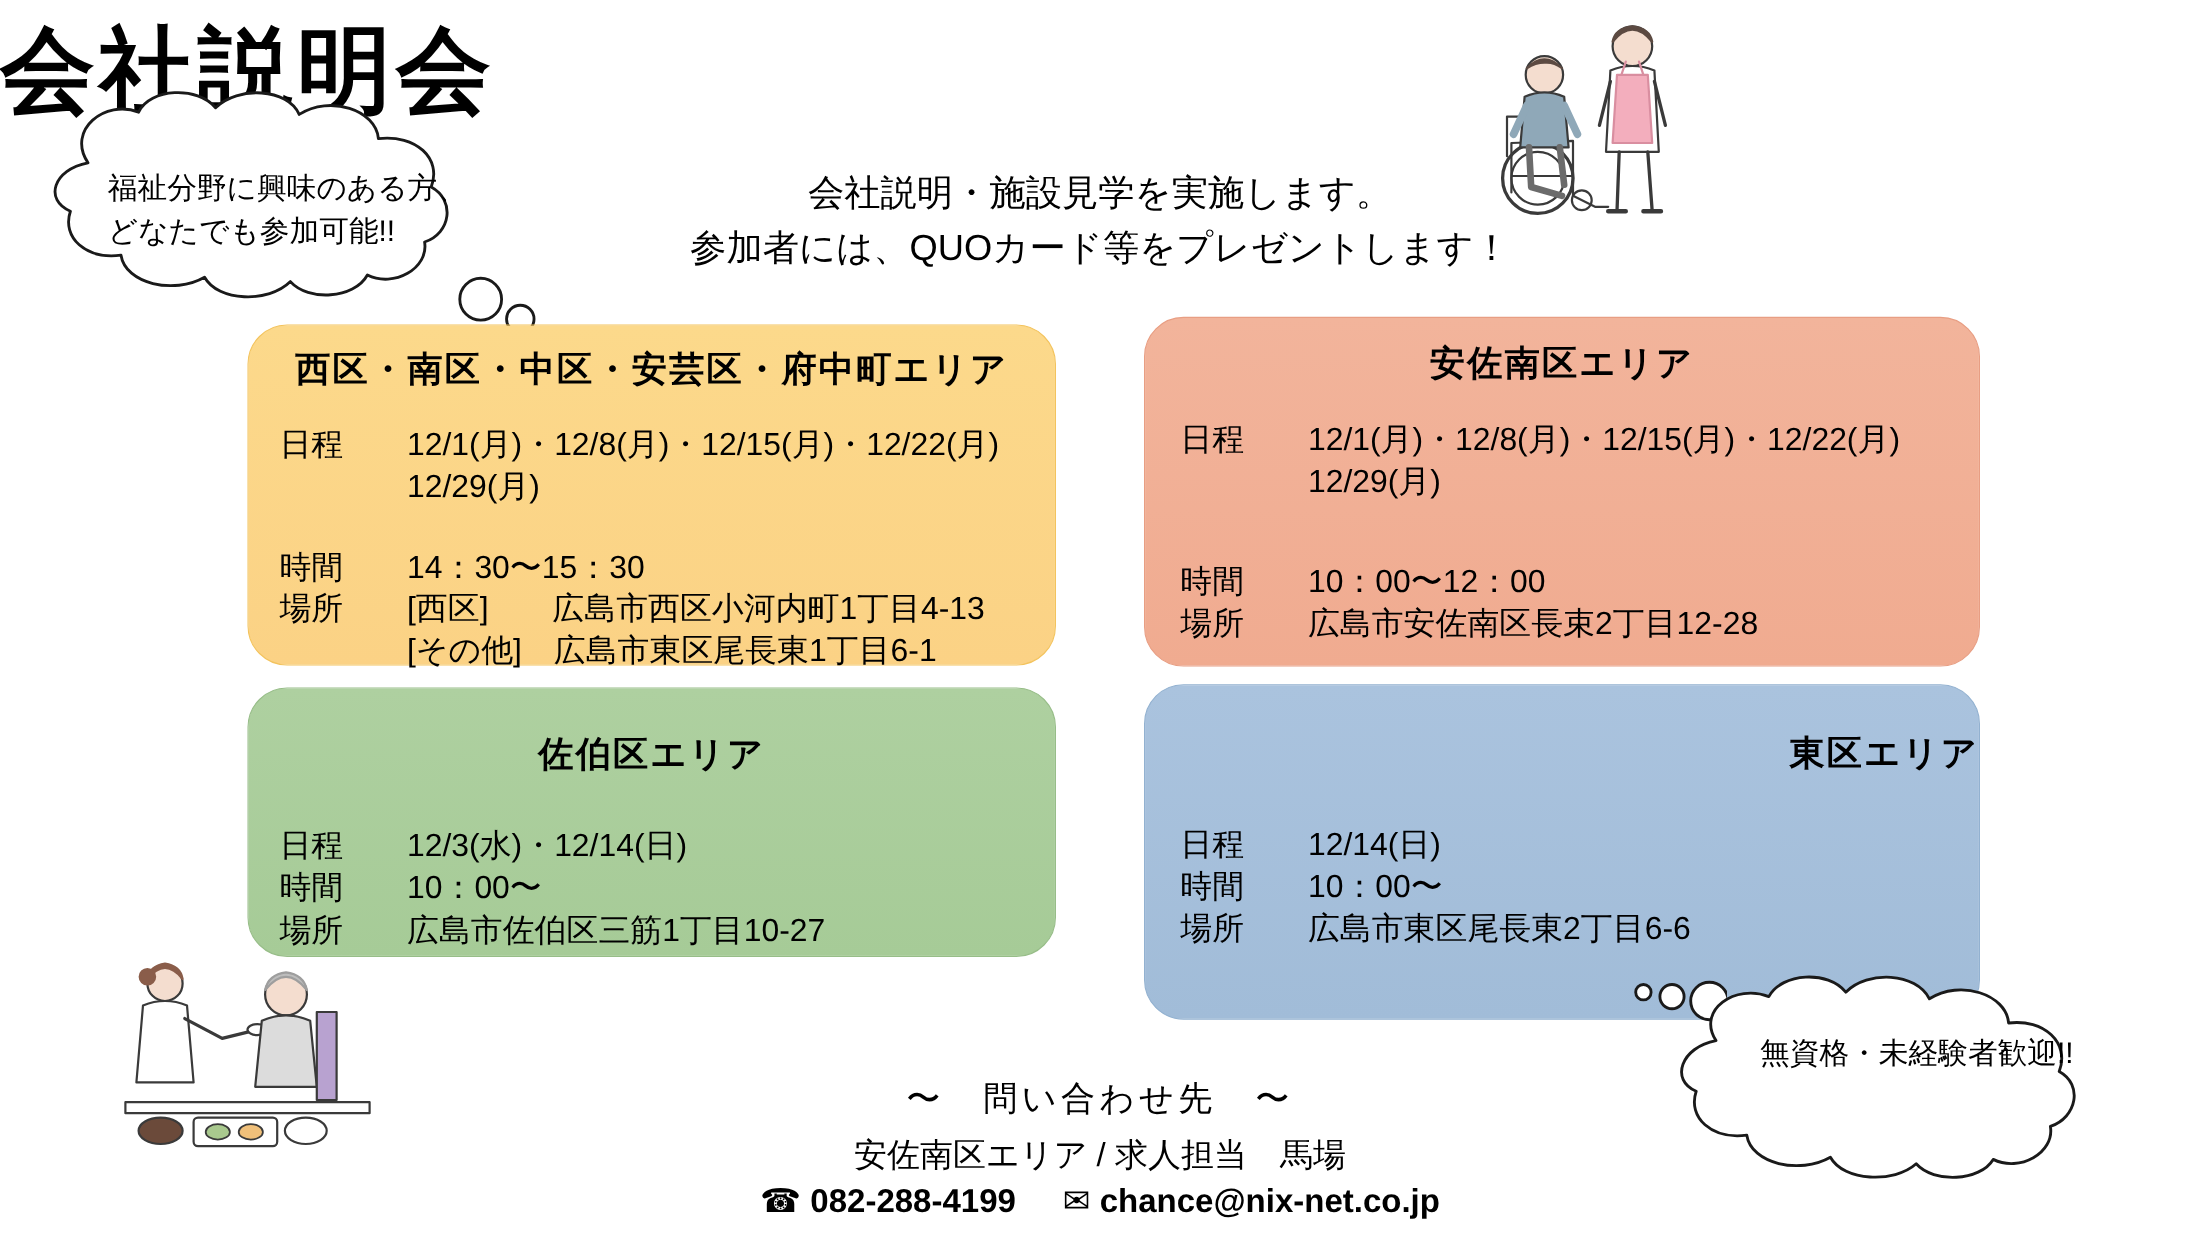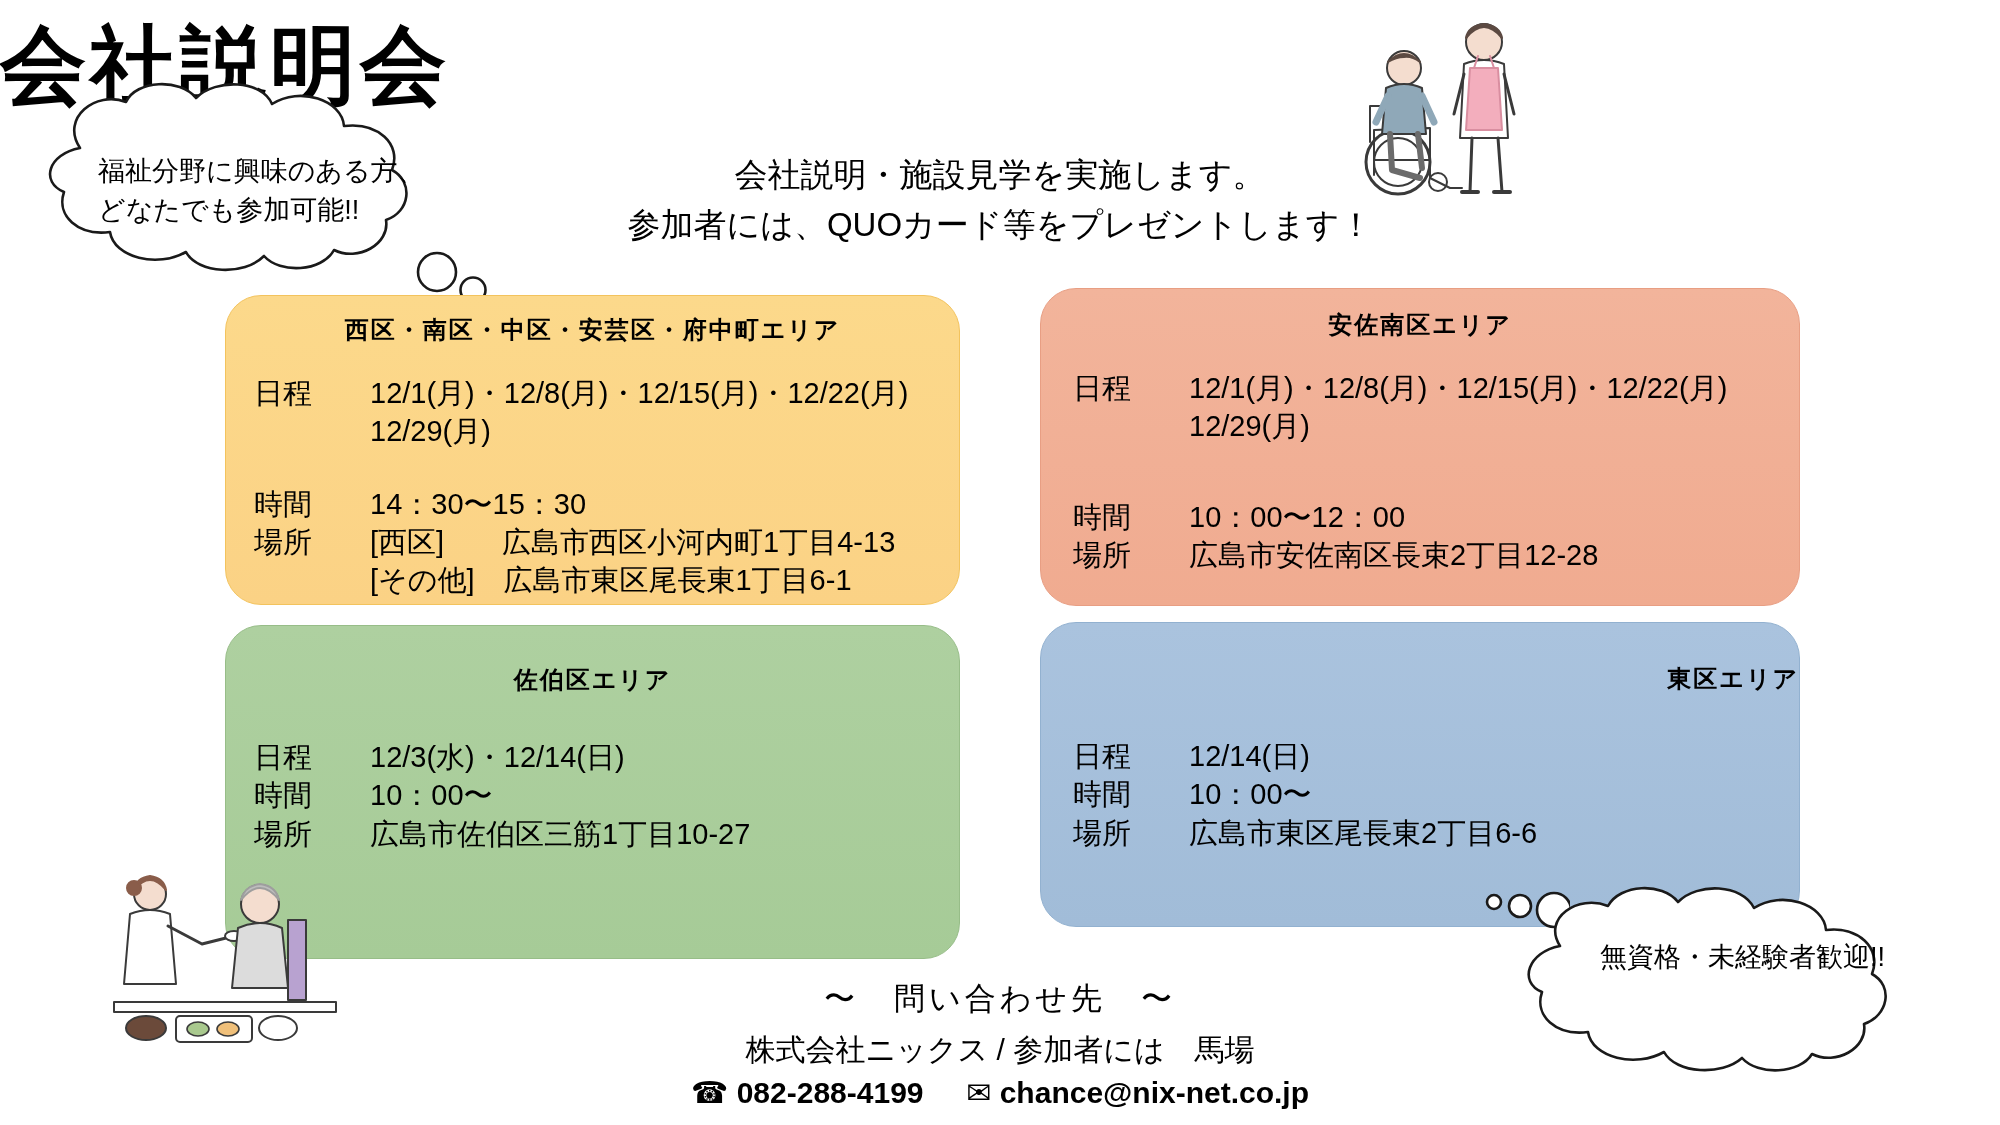--- a/index.html
+++ b/index.html
@@ -55,21 +55,21 @@
   #bubble-right-text { left: 1600px; top: 938px; }
 
   
   .card {
     position: absolute;
     border-radius: 36px;
     box-sizing: border-box;
   }
   .card-title {
     text-align: center;
-    font-size: 24px;
+    font-size: 32px;
     font-weight: bold;
     letter-spacing: 2px;
   }
   .card-body {
     font-size: 29px;
     line-height: 1.32;
   }
   .row { display: flex; gap: 24px; }
   .row .lbl { width: 92px; flex: 0 0 92px; }
   .row .val { flex: 1 1 auto; white-space: pre; }
@@ -87,21 +87,21 @@
 
   #card-asaminami {
     left: 1040px; top: 288px; width: 760px; height: 318px;
     background: linear-gradient(180deg, #f2b49b 0%, #f0ab90 100%);
     border: 1px solid #e89e83;
   }
   #card-asaminami .card-title { margin-top: 20px; font-family: Liberation Mono, monospace; }
   #card-asaminami .card-body { margin: 28px 0 0 32px; }
 
   #card-saeki {
-    left: 225px; top: 625px; width: 735px; height: 334px;
+    left: 225px; top: 625px; width: 735px; height: 245px;
     background: linear-gradient(180deg, #aed0a0 0%, #a6cb97 100%);
     border: 1px solid #97bd88;
   }
   #card-saeki .card-title { margin-top: 38px; }
   #card-saeki .card-body { margin: 42px 0 0 28px; }
 
   #card-higashi {
     left: 1040px; top: 622px; width: 760px; height: 305px;
     background: linear-gradient(180deg, #aac3de 0%, #a1bcd8 100%);
     border: 1px solid #92b1d0;
@@ -333,20 +333,20 @@
 
     <ellipse cx="36" cy="168" rx="20" ry="12" fill="#6b4a3a" stroke="#3a3a3a" stroke-width="2"></ellipse>
     <rect x="66" y="156" width="76" height="26" rx="4" fill="#ffffff" stroke="#3a3a3a" stroke-width="2"></rect>
     <ellipse cx="88" cy="169" rx="11" ry="7" fill="#a9c98e" stroke="#3a3a3a" stroke-width="1.6"></ellipse>
     <ellipse cx="118" cy="169" rx="11" ry="7" fill="#f0c07a" stroke="#3a3a3a" stroke-width="1.6"></ellipse>
     <ellipse cx="168" cy="168" rx="19" ry="12" fill="#ffffff" stroke="#3a3a3a" stroke-width="2"></ellipse>
   </g>
 </svg>
 
 <div id="footer-heading">〜　問い合わせ先　〜</div>
-<div id="footer-company">株式会社ニックス / 参加者には　馬場</div>
+<div id="footer-company">安佐南区エリア / 求人担当　馬場</div>
 <div id="footer-contact">
   <span class="mini-ico">☎</span>
   <span>082-288-4199</span>
   <span class="gap"></span>
   <span class="mini-ico">✉</span>
   <span>chance@nix-net.co.jp</span>
 </div>
 
 </body></html>

